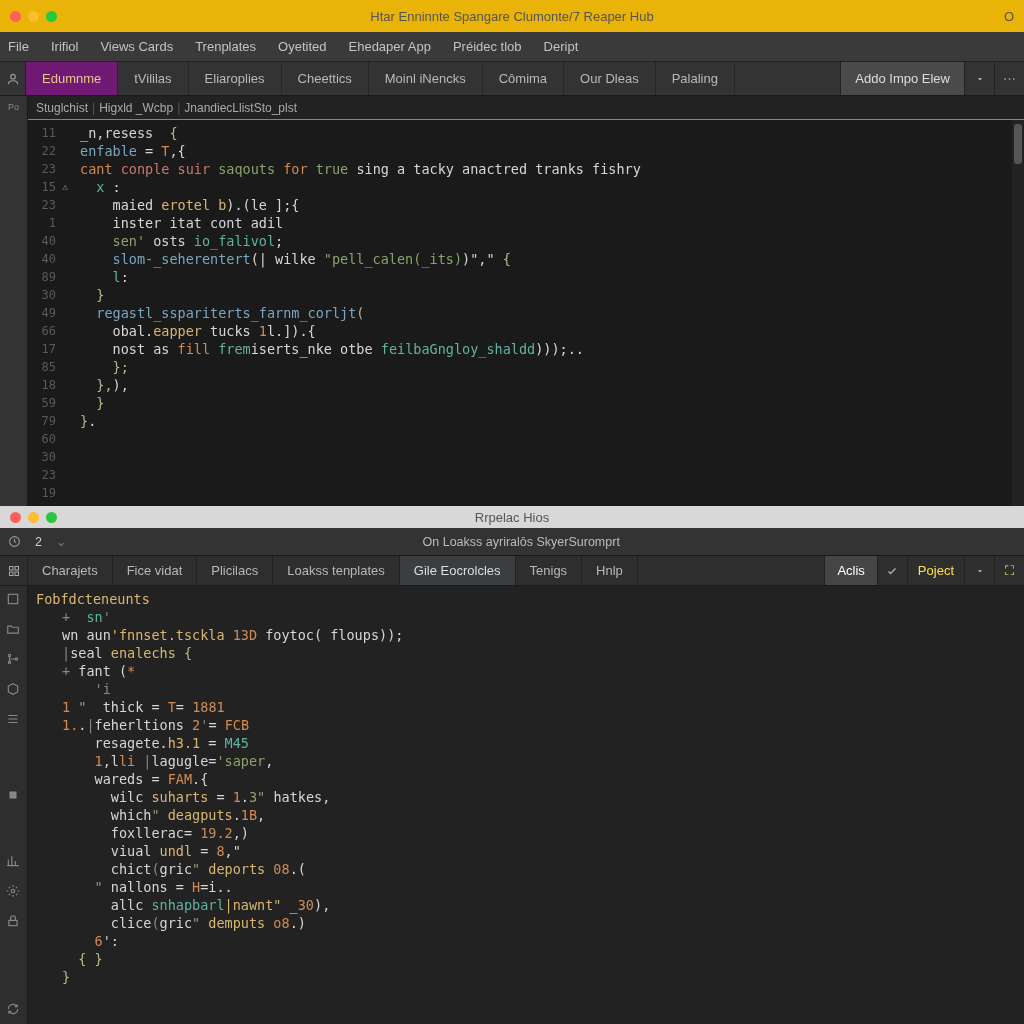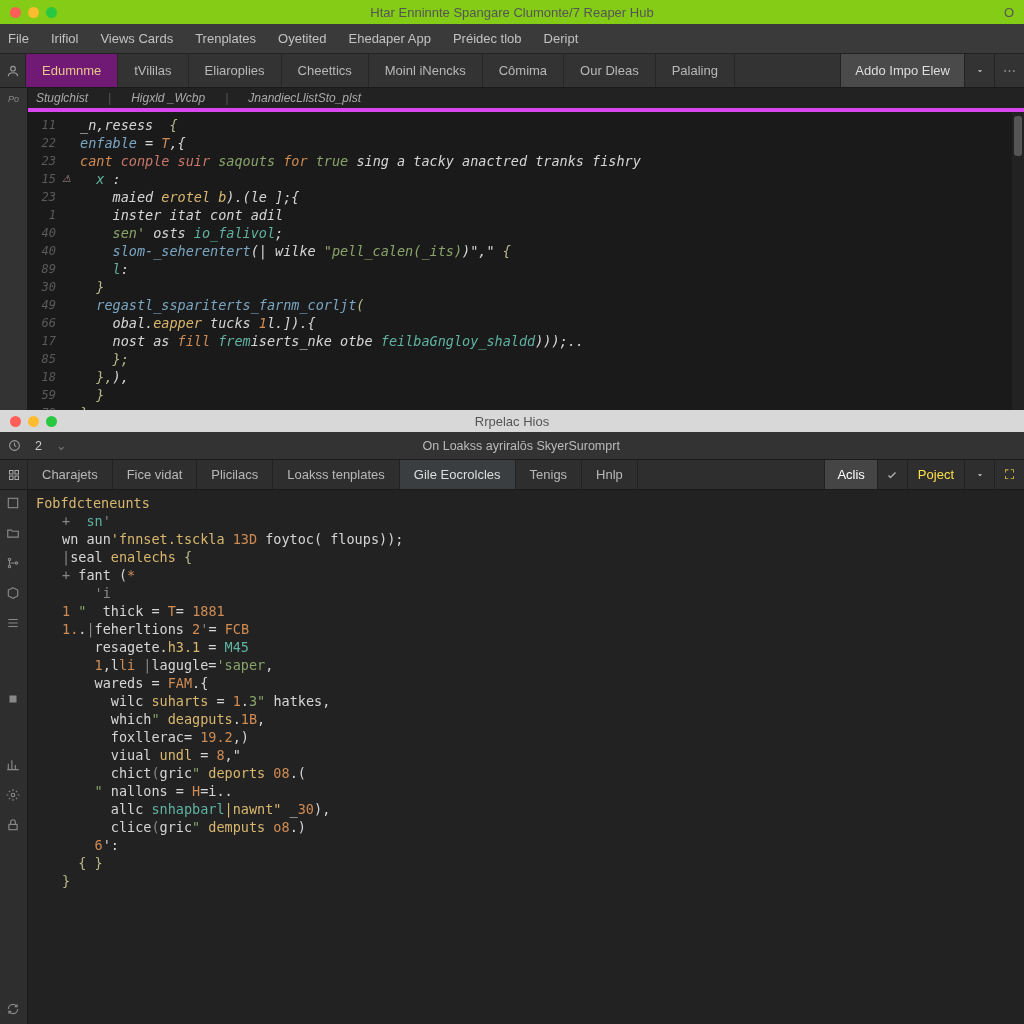--- a/index.html
+++ b/index.html
@@ -7,22 +7,22 @@
   width: 1024px; height: 1024px;
   font-family: -apple-system, "Segoe UI", sans-serif;
   font-size: 13px;
   background: #2a2a2a;
   color: #ccc;
   overflow: hidden;
   display: flex;
   flex-direction: column;
 }
 .titlebar {
-  background: #84cc16;
-  height: 24px;
+  background: #eab308;
+  height: 32px;
   display: flex;
   align-items: center;
   padding: 0 10px;
   position: relative;
 }
 .traffic { display: flex; gap: 7px; }
 .dot { width: 11px; height: 11px; border-radius: 50%; }
 .red { background: #ff5f57; }
 .yellow { background: #febc2e; }
 .green { background: #28c840; }
@@ -94,24 +94,24 @@
   flex: 1;
   background: #1a1a1a;
   display: flex;
   flex-direction: column;
   position: relative;
   overflow: hidden;
 }
 .crumbbar {
   height: 24px;
   background: #222;
-  border-bottom: 4px solid #d946ef;
+  border-bottom: 1px solid #d946ef;
   display: flex; align-items: center;
   padding: 0 8px;
-  gap: 20px;
+  gap: 4px;
   color: #aaa;
   font-size: 12px;
 }
 .crumbbar .sep { color: #555; }
 .code {
   flex: 1;
   display: flex;
   font-family: "Menlo", "Consolas", monospace;
   font-size: 13.5px;
   line-height: 18px;
@@ -245,21 +245,21 @@
   <div class="spacer"></div>
   <div class="right-btn">Addo Impo Elew</div>
   <div class="icon-btn">
     <svg width="10" height="10" viewBox="0 0 24 24" fill="#ccc">
         <path d="M7 10l5 5 5-5z"></path>
       </svg>
   </div>
   <div class="icon-btn">⋯</div>
 </div>
 
-<div class="editor-wrap" style="height:322px; flex:none;font-style:italic;">
+<div class="editor-wrap" style="height:410px; flex:none;">
   <div class="sidebar">
     <div class="si" style="font-size:9px;">Po</div>
   </div>
   <div class="editor">
     <div class="crumbbar">
       <span>Stuglchist</span>
       <span class="sep">|</span>
       <span>Higxld _Wcbp</span>
       <span class="sep">|</span>
       <span>JnandiecLlistSto_plst</span>

